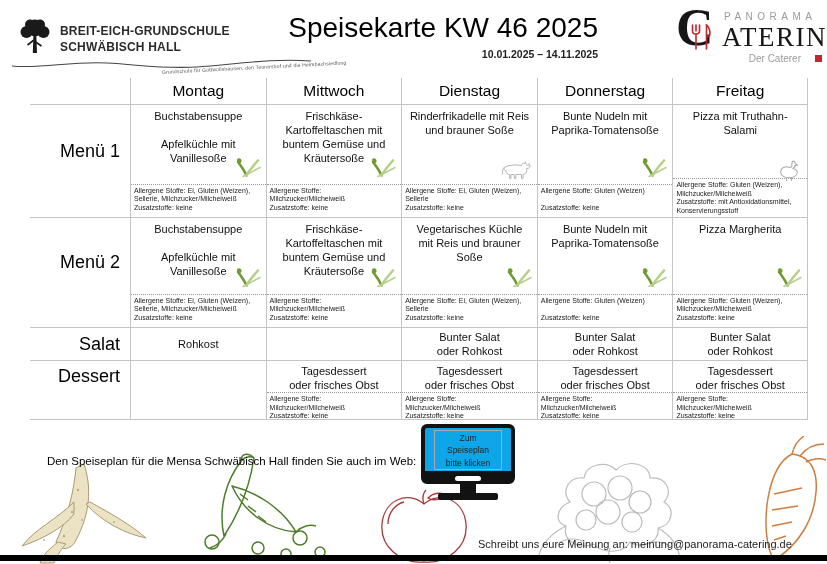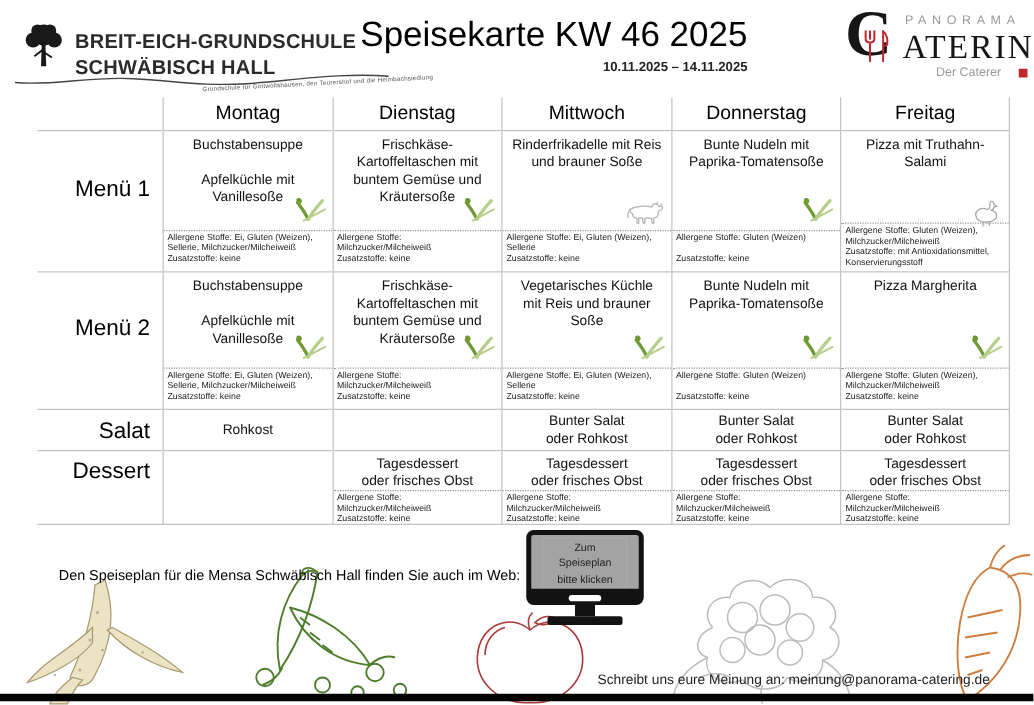--- a/index.html
+++ b/index.html
@@ -3,21 +3,21 @@
 <meta charset="utf-8">
 <style>
   *{box-sizing:border-box}
   html,body{margin:0;padding:0;background:#fff}
   body{font-family:"Liberation Sans",sans-serif;width:827px;height:564px}
   #page{position:relative;width:827px;height:564px;background:#fff;overflow:hidden}
 
   
   .school-logo{position:absolute;left:12px;top:14px;width:330px;height:55px}
   .tree-icon{position:absolute;left:2px;top:2px}
-  .school-name{position:absolute;left:48px;top:10px;font-size:16px;font-weight:bold;
+  .school-name{position:absolute;left:48px;top:10px;font-size:12px;font-weight:bold;
     color:#2b2b2b;line-height:1.3;white-space:pre-line;letter-spacing:.2px}
   .wave-svg{position:absolute;left:0;top:40px}
   .school-tagline{position:absolute;left:150px;top:55px;font-size:5px;color:#555;
     transform:rotate(-3deg);transform-origin:left center;white-space:nowrap;letter-spacing:.2px}
 
   .title-block{position:absolute;left:238px;top:12px;width:360px;text-align:right}
   .page-title{font-size:28px;color:#000}
   .date-range{margin-top:4px;font-size:10.5px;font-weight:bold;color:#222}
 
   .caterer-logo{position:absolute;left:676px;top:6px;width:148px;height:62px}
@@ -53,21 +53,21 @@
   .center-cell{display:flex;align-items:center;justify-content:center;
     font-size:11px;line-height:1.3;white-space:pre-line;text-align:center}
   .dessert-cell .dish{padding-top:3px}
 
   
   .web-text{position:absolute;left:47px;top:455px;font-size:11.5px;color:#000;z-index:5}
   .feedback-text{position:absolute;left:478px;top:538px;font-size:11px;color:#222;z-index:6}
   .bottom-bar{position:absolute;left:0;top:555px;width:827px;height:6px;background:#000;z-index:7}
 
   .monitor{position:absolute;left:421px;top:424px;width:94px;z-index:5;cursor:pointer}
-  .monitor-screen{position:relative;height:60px;background:#a3a3a3;border:4px solid #121212;
+  .monitor-screen{position:relative;height:60px;background:#0ea5e9;border:4px solid #121212;
     border-bottom:13px solid #121212;border-radius:6px}
   .monitor-label{margin:2px 9px;border:1px solid #aaa;font-size:8.5px;line-height:1.45;
     text-align:center;white-space:pre-line;padding-top:1px;color:#222}
   .monitor-slot{position:absolute;left:50%;transform:translateX(-50%);bottom:-10px;
     width:26px;height:5px;background:#fff;border-radius:3px}
   .monitor-neck{width:16px;height:9px;background:#121212;margin:0 auto}
   .monitor-base{width:60px;height:7px;background:#121212;margin:0 auto;border-radius:2px}
 
   .illus{position:absolute;z-index:1}
 </style>
@@ -111,21 +111,21 @@
     <div class="school-name">BREIT-EICH-GRUNDSCHULE
 SCHWÄBISCH HALL</div>
     <svg class="wave-svg" width="300" height="18" viewBox="0 0 300 18">
       <path d="M0 12 C30 15 58 7 95 9 C130 11 150 15 185 13 C225 10 262 4 299 7" stroke="#444" stroke-width="1.1" fill="none"></path>
     </svg>
     <div class="school-tagline">Grundschule für Gottwollshausen, den Teurershof und die Heimbachsiedlung</div>
   </div>
 
   <div class="title-block">
     <div class="page-title">Speisekarte KW 46 2025</div>
-    <div class="date-range">10.11.2025 – 14.11.2025</div>
+    <div class="date-range">10.01.2025 – 14.11.2025</div>
   </div>
 
   <div class="caterer-logo">
     <span class="logo-panorama">PANORAMA</span>
     <span class="logo-c">C</span>
     <svg class="logo-cutlery" width="22" height="26" viewBox="0 0 22 26">
       <g stroke="#c0272d" stroke-width="1.6" fill="none" stroke-linecap="round">
         <path d="M5 1 L5 7 M8.5 1 L8.5 7 M1.5 1 L1.5 7 C1.5 9 3 10 5 10 L5 25 M5 10 C7 10 8.5 9 8.5 7"></path>
         <path d="M15.5 25 L15.5 1 C18.5 3 19.5 8 18.5 12 L15.5 13"></path>
       </g>
@@ -134,22 +134,22 @@
     <div class="logo-tagline">
       <span>Der Caterer</span>
       <span class="red-square"></span>
     </div>
   </div>
 
   <div class="menu-table">
 
     <div class="cell"></div>
     <div class="cell day-col header-cell">Montag</div>
+    <div class="cell day-col header-cell">Mittwoch</div>
     <div class="cell day-col header-cell">Dienstag</div>
-    <div class="cell day-col header-cell">Mittwoch</div>
     <div class="cell day-col header-cell">Donnerstag</div>
     <div class="cell day-col col-last header-cell">Freitag</div>
 
     <div class="cell row-label pad-b-33">Menü 1</div>
     <div class="cell day-col mcell">
       <div class="dish">Buchstabensuppe
 
 Apfelküchle mit
 Vanillesoße</div>
       <svg class="menu-icon" viewBox="0 0 28 22">

